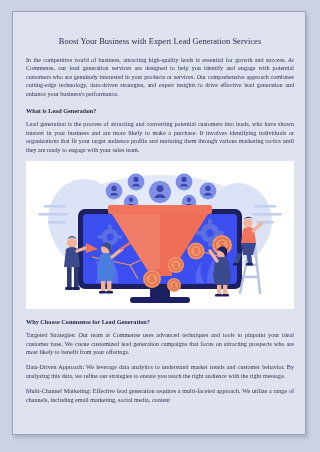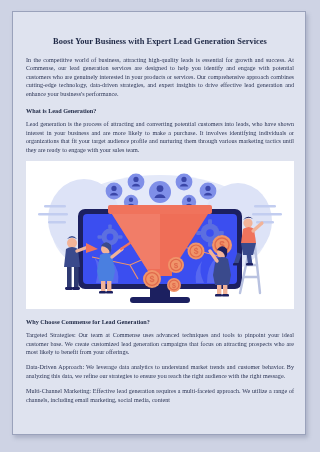--- a/index.html
+++ b/index.html
@@ -27,21 +27,21 @@
   }
   .content {
     position: absolute;
     left: 13px;
     top: 13px;
     width: 268px;
   }
   h1.doc-title {
     font-size: 8.4px;
     line-height: 11px;
-    font-weight: bold;
+    font-weight: normal;
     color: #1d2744;
     margin: 11px 0 9px 0;
     text-align: center;
     letter-spacing: 0.05px;
   }
   h2.sub-head {
     font-size: 6.2px;
     line-height: 8px;
     font-weight: bold;
     color: #1d2744;

